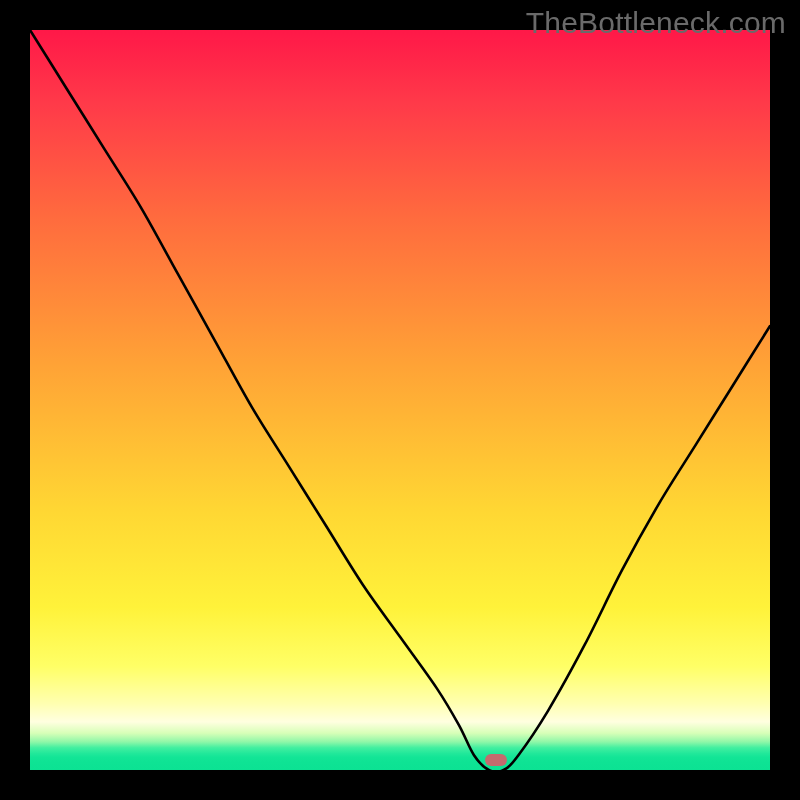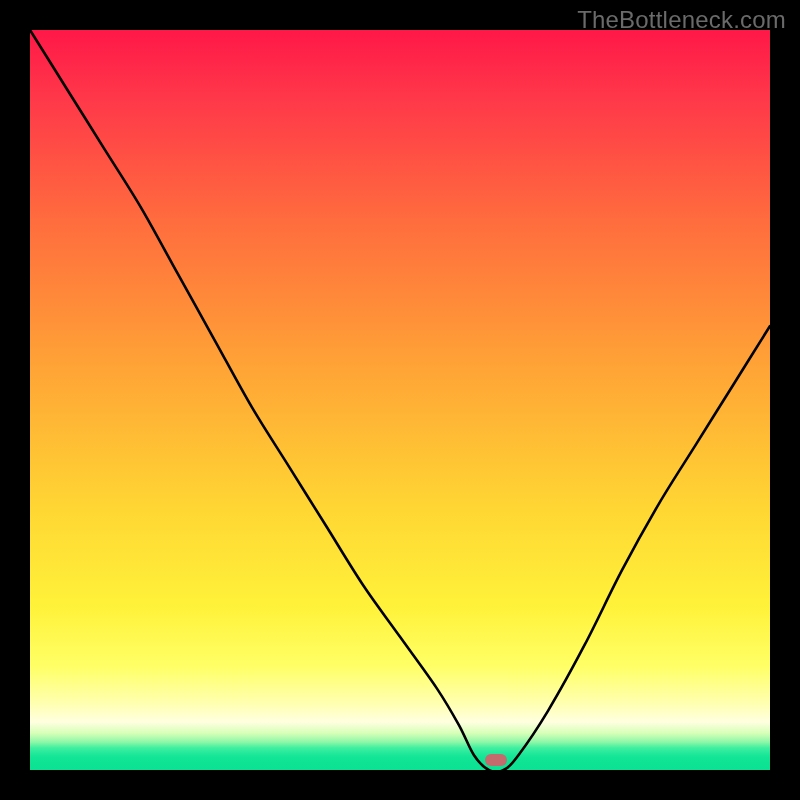--- a/index.html
+++ b/index.html
@@ -14,21 +14,21 @@
   .stage {
     position: relative;
     width: 800px;
     height: 800px;
   }
   .watermark {
     position: absolute;
     top: 6px;
     right: 14px;
     color: #6a6a6a;
-    font-size: 24px;
+    font-size: 30px;
     font-weight: 400;
     letter-spacing: 0.2px;
     z-index: 30;
     user-select: none;
   }
   
   .plot {
     position: absolute;
     left: 30px;
     top: 30px;

